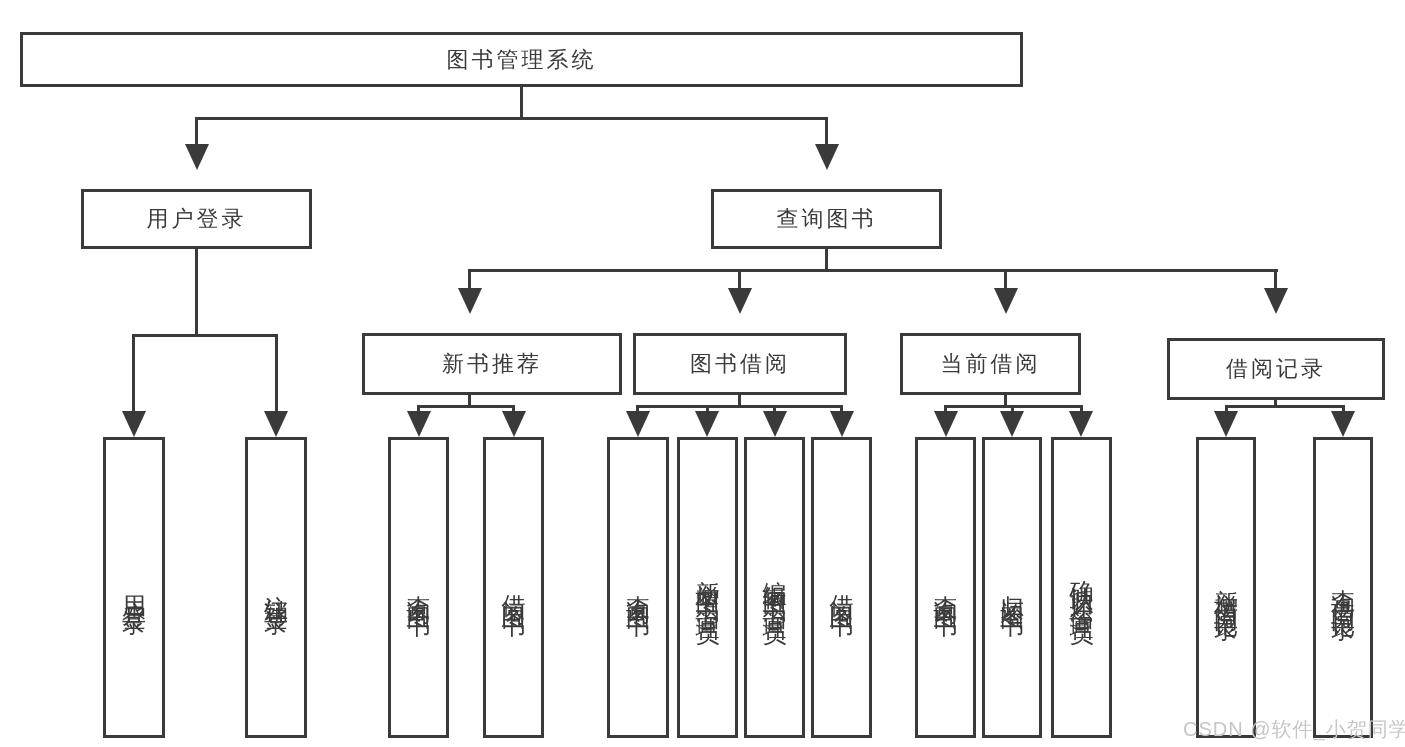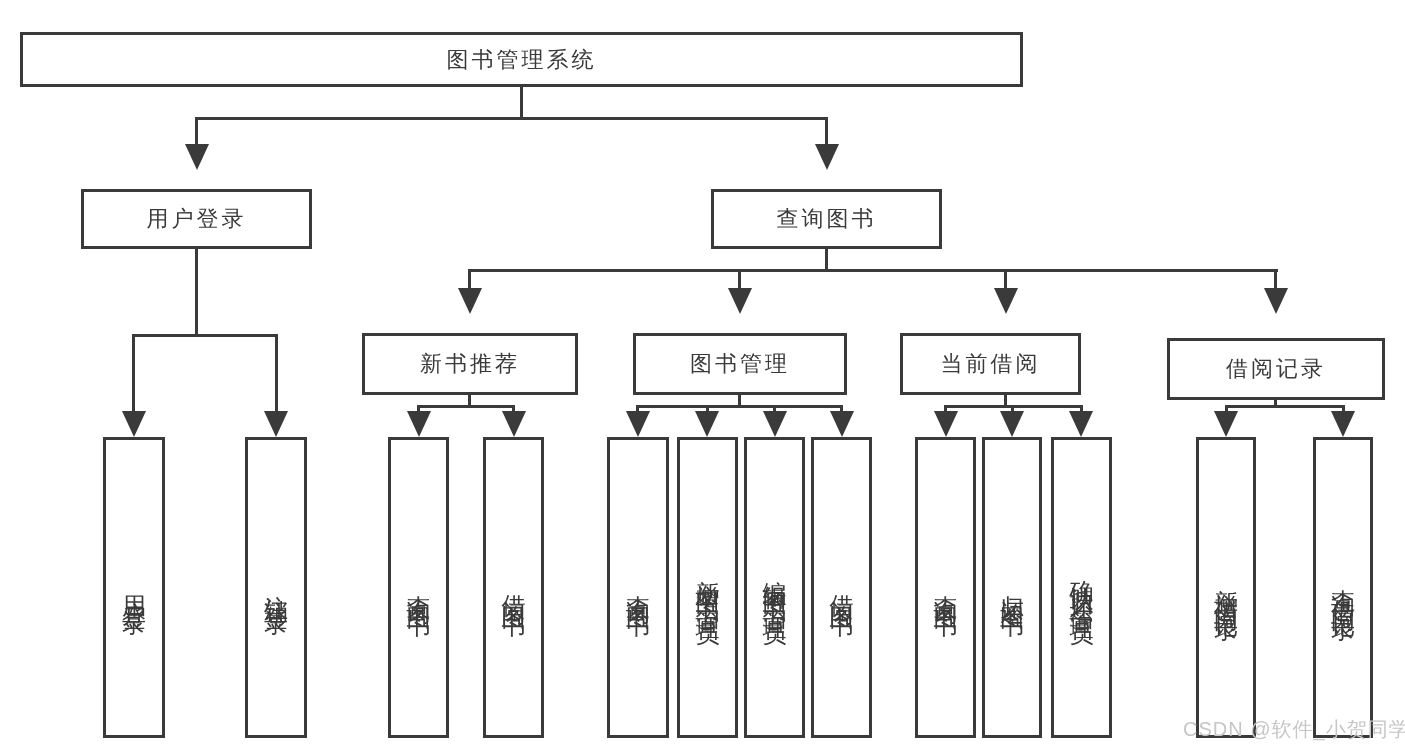--- a/index.html
+++ b/index.html
@@ -60,23 +60,23 @@
 </style>
 </head>
 <body>
 
 <div class="box h" style="left:20px;top:13px;width:1003px;height:55px">图书管理系统</div>
 
 <div class="box h" style="left:81px;top:170px;width:231px;height:60px">用户登录</div>
 
 <div class="box h" style="left:711px;top:170px;width:231px;height:60px">查询图书</div>
 
-<div class="box h" style="left:362px;top:314px;width:216px;height:62px">新书推荐</div>
+<div class="box h" style="left:362px;top:314px;width:260px;height:62px">新书推荐</div>
 
-<div class="box h" style="left:633px;top:314px;width:214px;height:62px">图书管理</div>
+<div class="box h" style="left:633px;top:314px;width:214px;height:62px">图书借阅</div>
 
 <div class="box h" style="left:900px;top:314px;width:181px;height:62px">当前借阅</div>
 
 <div class="box h" style="left:1167px;top:319px;width:218px;height:62px">借阅记录</div>
 
 <div class="box v" style="left:103px;top:437px;width:62px;height:301px">
   <span>用户登录</span>
   </div>
 
 <div class="box v" style="left:245px;top:437px;width:62px;height:301px">

